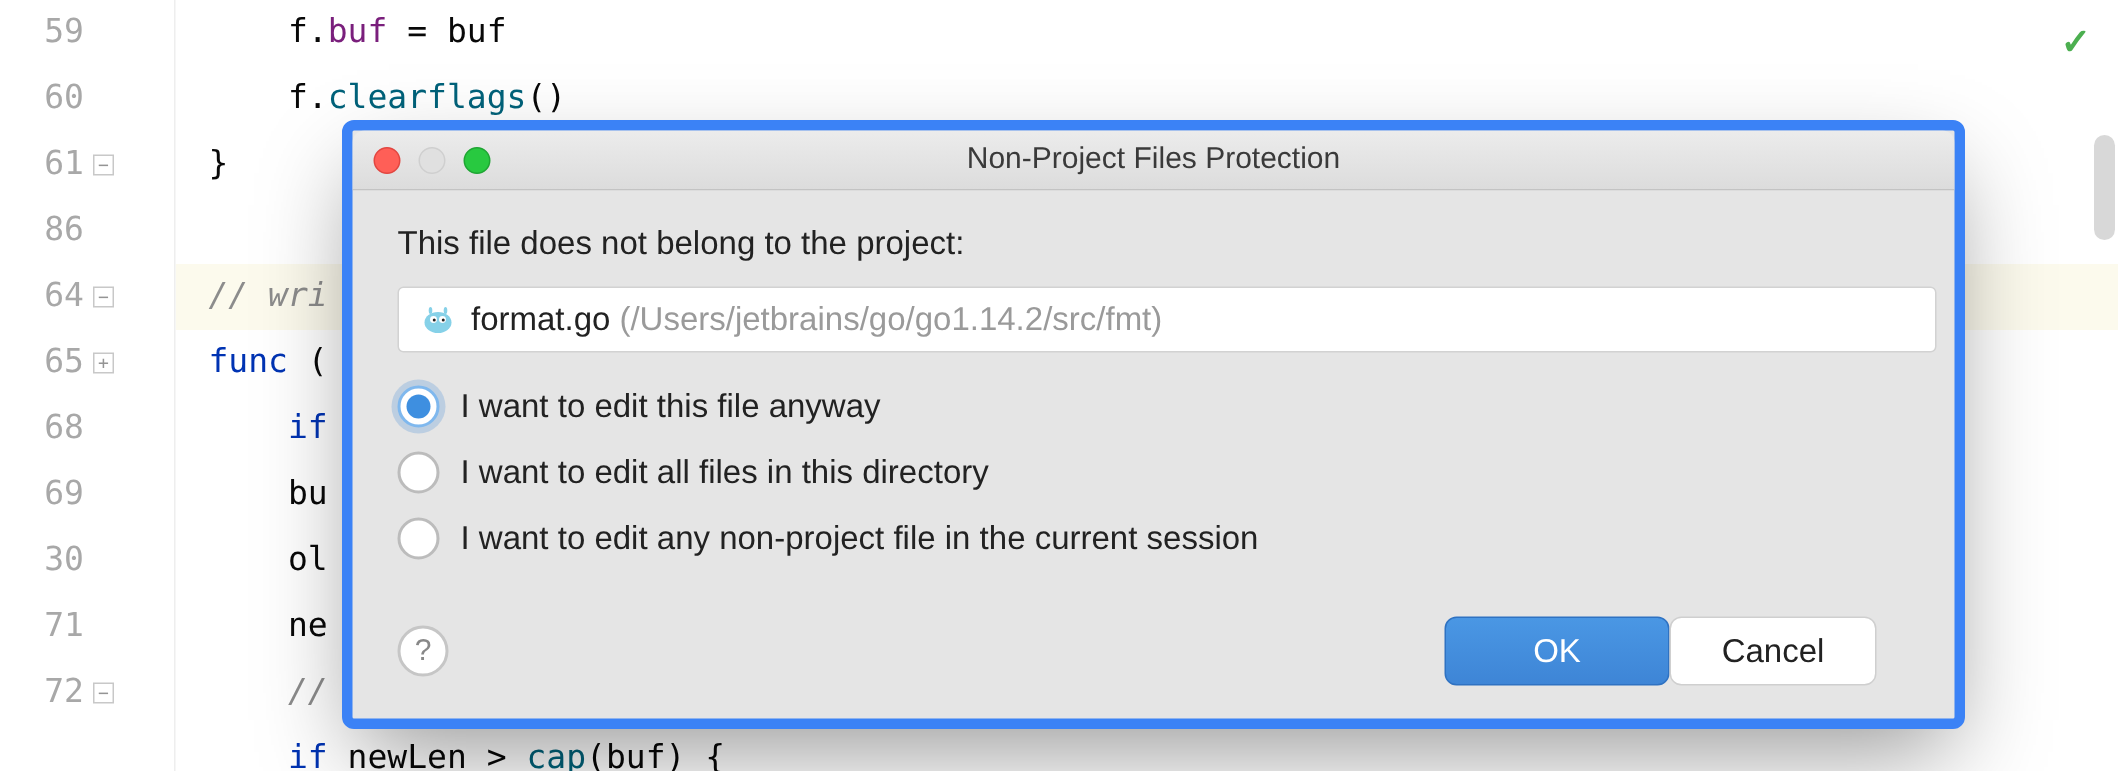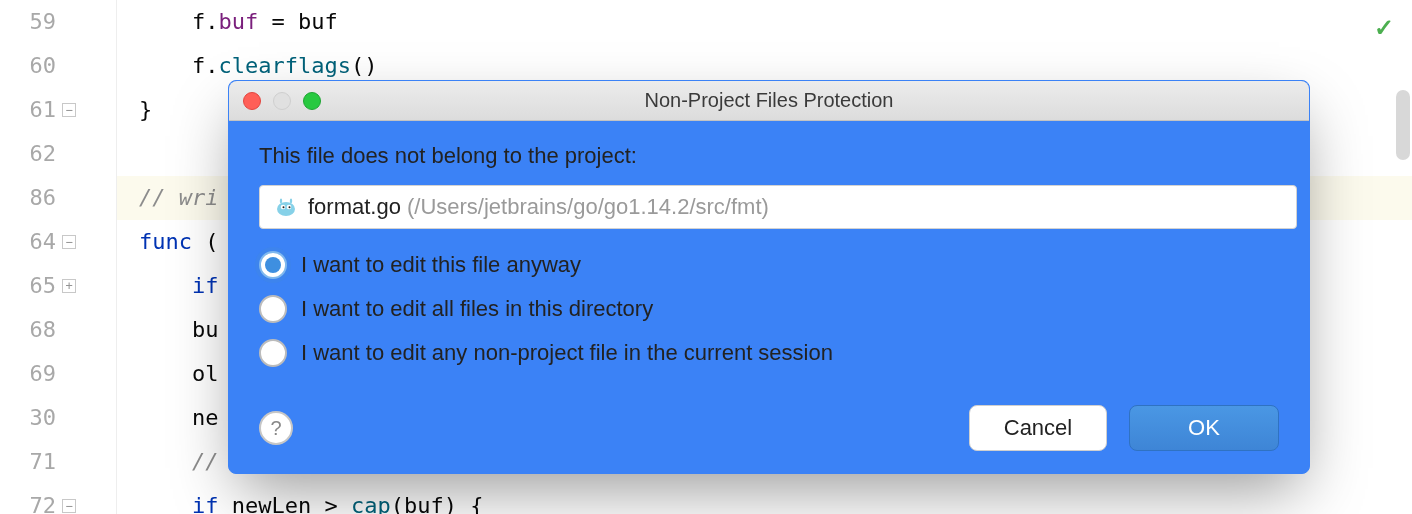--- a/index.html
+++ b/index.html
@@ -70,22 +70,22 @@
     background: #d8d8d8;
     border-radius: 7px;
   }
 
   
   .dialog {
     position: absolute;
     left: 228px;
     top: 80px;
     width: 1082px;
-    background: #3b82f6;
-    border: 1px solid #3b82f6;
+    background: #e5e5e5;
+    border: 7px solid #3b82f6;
     border-radius: 8px;
     box-shadow: 0 25px 60px -10px rgba(0,0,0,0.4);
     font-family: -apple-system, BlinkMacSystemFont, "Helvetica Neue", sans-serif;
   }
   .titlebar {
     position: relative;
     height: 40px;
     background: linear-gradient(#ececec,#dcdcdc);
     border-bottom: 1px solid #c3c3c3;
     border-radius: 8px 8px 0 0;
@@ -196,21 +196,20 @@
   }
 </style>
 </head>
 <body>
 
 <div class="editor">
   <div class="gutter">
       <div class="ln">59</div>
       <div class="ln">60</div>
       <div class="ln">61<div class="fold">−</div></div>
-      <div class="ln">62</div>
       <div class="ln">86</div>
       <div class="ln">64<div class="fold">−</div></div>
       <div class="ln">65<div class="fold">+</div></div>
       <div class="ln">68</div>
       <div class="ln">69</div>
       <div class="ln">30</div>
       <div class="ln">71</div>
       <div class="ln">72<div class="fold">−</div></div>
     </div>
   <div class="code"><div class="row">    f.<span class="c-field">buf</span> = <span class="c-ident">buf</span></div><div class="row">    f.<span class="c-call">clearflags</span>()</div><div class="row">}</div><div class="row"></div><div class="row hl"><span class="c-comment">// wri</span></div><div class="row"><span class="c-kw">func</span> (</div><div class="row">    <span class="c-kw">if</span></div><div class="row">    bu</div><div class="row">    ol</div><div class="row">    ne</div><div class="row">    <span class="c-comment">//</span></div><div class="row">    <span class="c-kw">if</span> <span class="c-ident">newLen</span> &gt; <span class="c-call">cap</span>(<span class="c-ident">buf</span>) {</div></div>
@@ -260,16 +259,16 @@
         <label class="opt">
           <span class="radio"></span>
           <span>I want to edit any non-project file in the current session</span>
         </label>
       </div>
   </div>
 
   <div class="footer">
     <div class="help">?</div>
     <div class="spacer"></div>
+    <button class="btn btn-ok">OK</button>
     <button class="btn btn-cancel">Cancel</button>
-    <button class="btn btn-ok">OK</button>
   </div>
 </div>
 
 </body></html>

